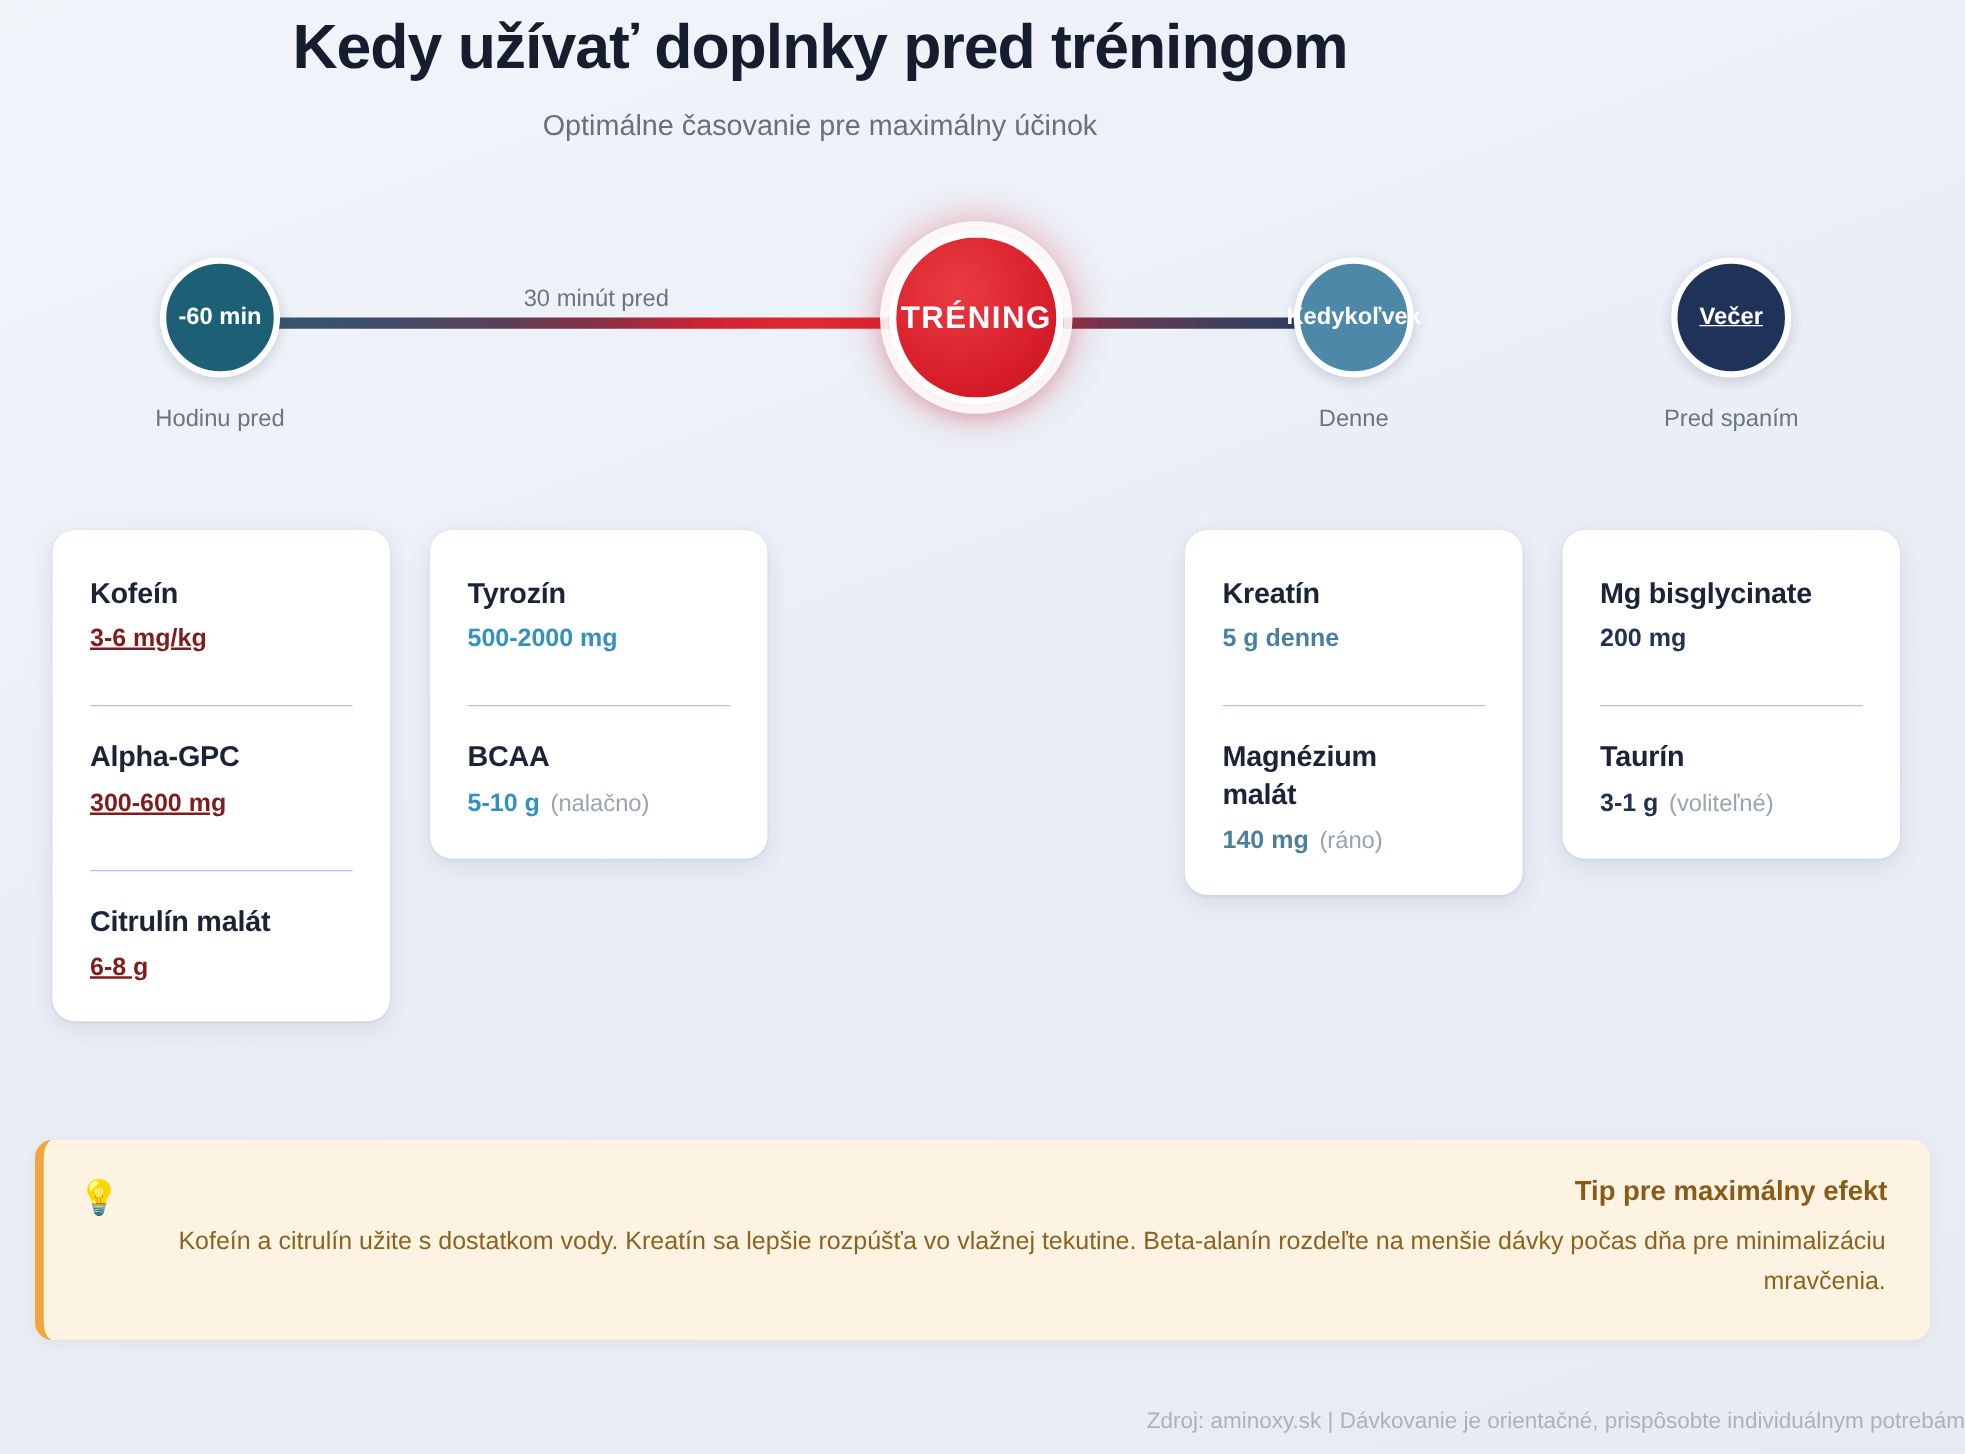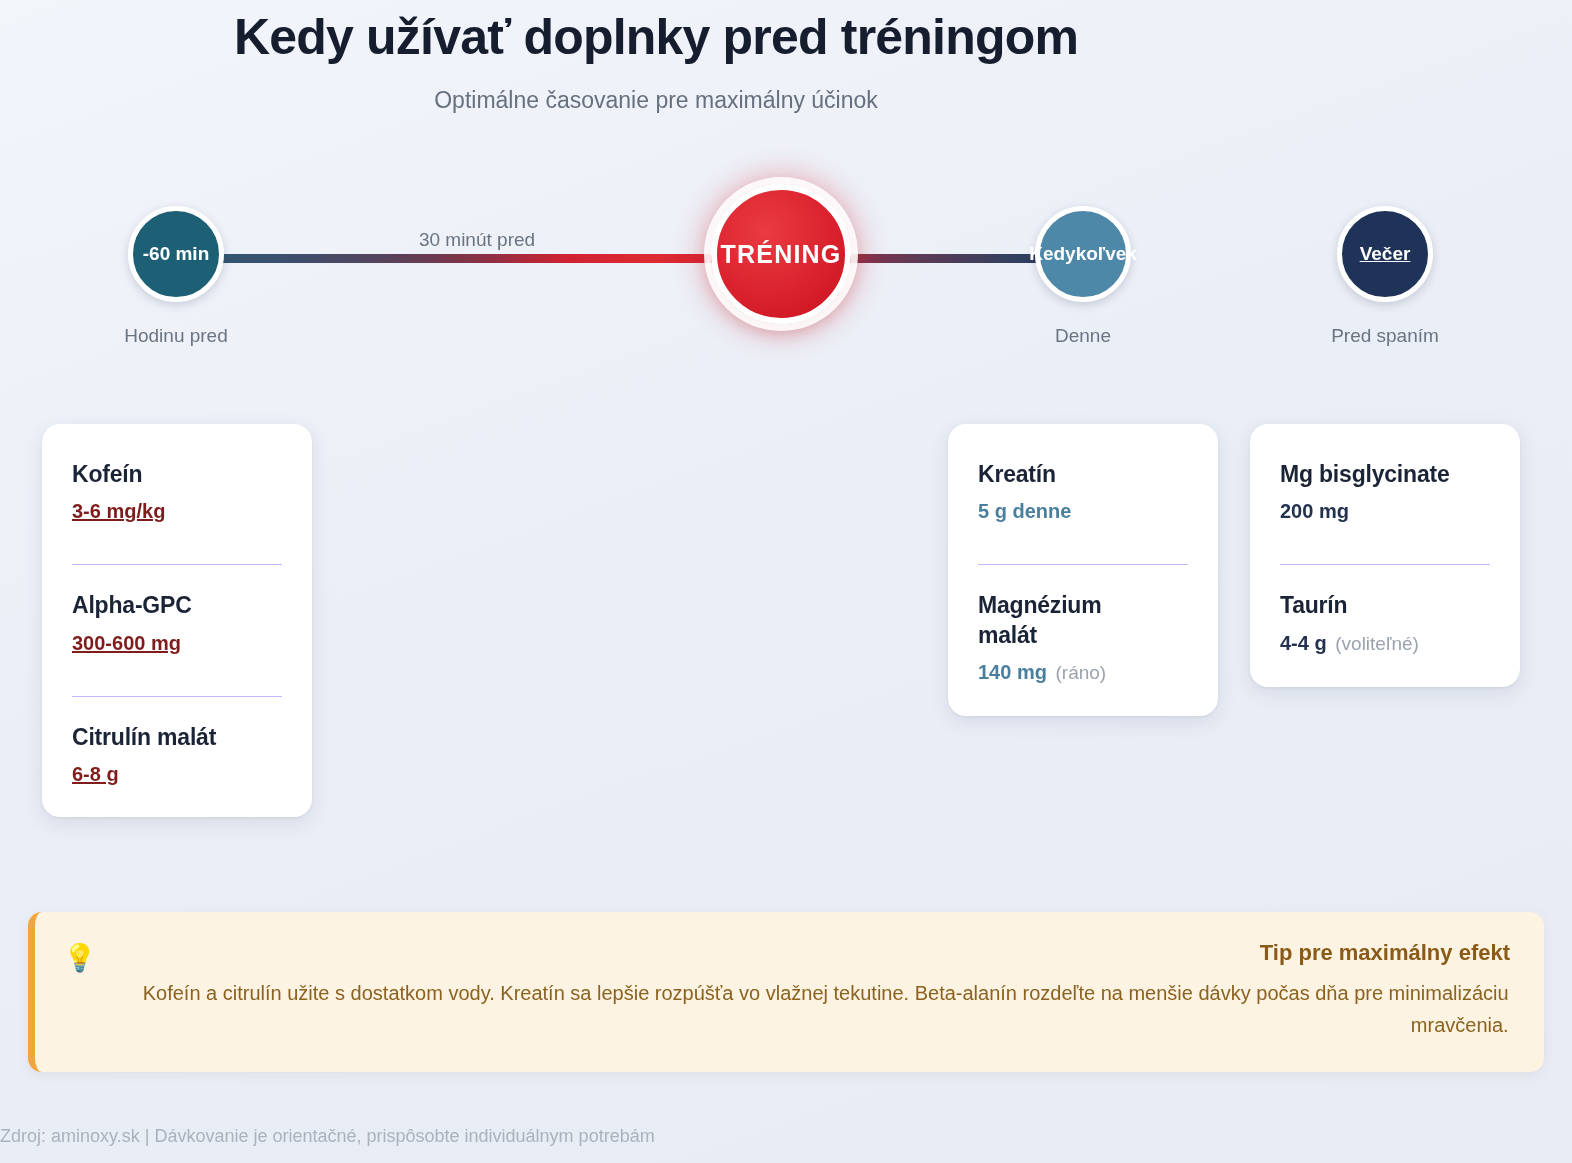--- a/index.html
+++ b/index.html
@@ -147,21 +147,21 @@
   .tip-title {
     font-size:22px; font-weight:bold; color:#8a5a18; margin-bottom:11px;
   }
   .tip-text {
     font-size:20px; color:#8c6220; line-height:1.62; max-width:1390px;
   }
 
   
   .footer {
     position:absolute; left:0; bottom:16px; width:1572px;
-    text-align:left;
+    text-align:right;
     font-size:18px; color:#aab2bf;
   }
 </style>
 </head>
 <body>
 
 <div class="page">
 
   <div class="header">
     <h1 class="title">Kedy užívať doplnky pred tréningom</h1>
@@ -223,20 +223,35 @@
         </div>
       </div>
       <div class="supp">
         <div class="supp-name">Citrulín malát</div>
         <div class="supp-dose">
           <span>6-8 g</span>
         </div>
       </div>
     </div>
 
+    <div class="card c2">
+      <div class="supp">
+        <div class="supp-name">Tyrozín</div>
+        <div class="supp-dose">
+          <span>500-2000 mg</span>
+        </div>
+      </div>
+      <div class="supp">
+        <div class="supp-name">BCAA</div>
+        <div class="supp-dose">
+          <span>5-10 g</span>
+          <span class="supp-note">(nalačno)</span>
+        </div>
+      </div>
+    </div>
 
     <div class="card c3">
       <div class="supp">
         <div class="supp-name">Kreatín</div>
         <div class="supp-dose">
           <span>5 g denne</span>
         </div>
       </div>
       <div class="supp">
         <div class="supp-name" style="max-width:150px;">Magnézium malát</div>
@@ -250,21 +265,21 @@
     <div class="card c4">
       <div class="supp">
         <div class="supp-name">Mg bisglycinate</div>
         <div class="supp-dose">
           <span>200 mg</span>
         </div>
       </div>
       <div class="supp">
         <div class="supp-name">Taurín</div>
         <div class="supp-dose">
-          <span>4-4 g</span>
+          <span>3-1 g</span>
           <span class="supp-note">(voliteľné)</span>
         </div>
       </div>
     </div>
 
   </div>
 
   <div class="tip">
     <div class="tip-icon">💡</div>
     <div class="tip-body">

